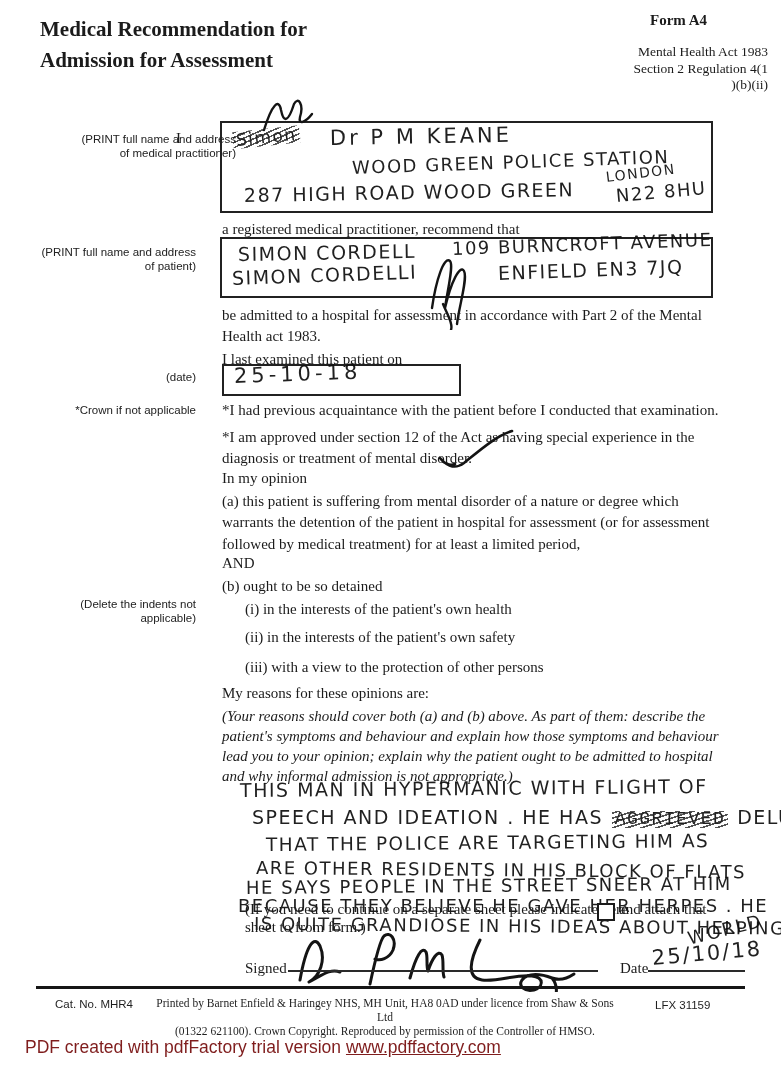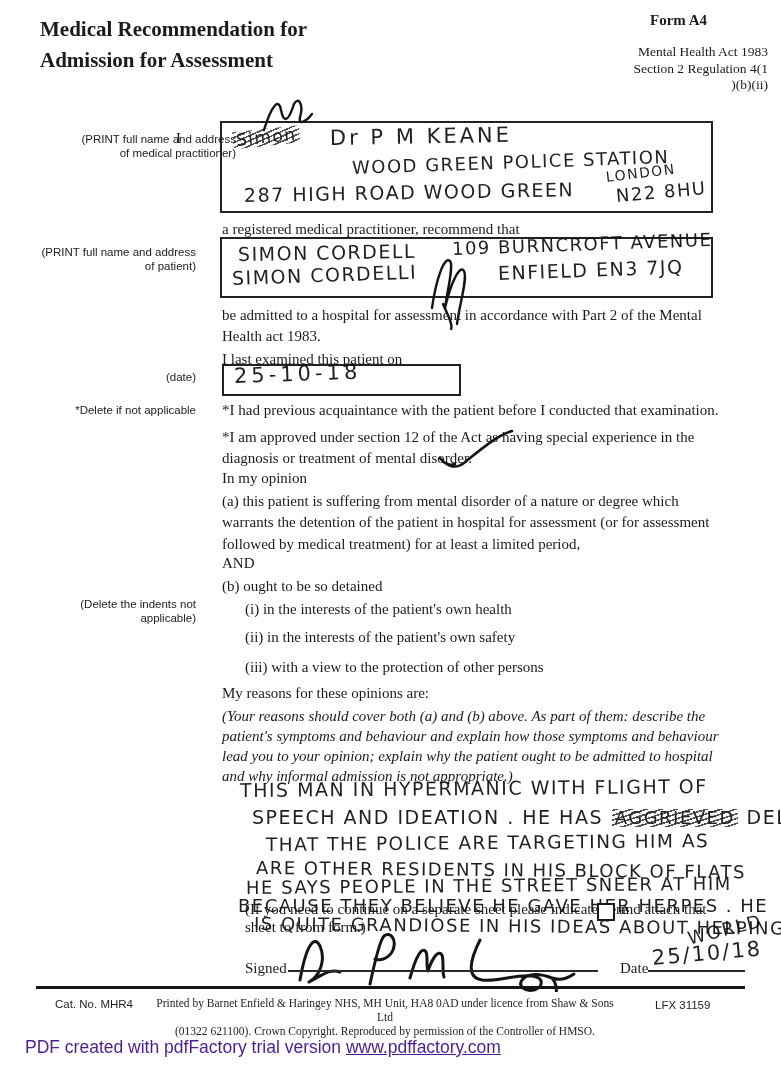--- a/index.html
+++ b/index.html
@@ -31,21 +31,21 @@
   .scratched-heavy::after{
     content:"";position:absolute;left:-3px;right:-3px;top:8%;bottom:4%;
     background:repeating-linear-gradient(-18deg,transparent 0 3px,#141414 3px 4.6px);
     opacity:.8;
   }
   .rule-line{border-bottom:2px solid #2a2a2a;}
   .ink{stroke:#141414;fill:none;stroke-linecap:round;stroke-linejoin:round;}
   .divider{background:#161616;}
   .checkbox{border:2px solid #1a1a1a;background:#fff;}
   .footer-small{font-size:11.5px;line-height:14px;color:#1f1f1f;}
-  .pdf-note{font-family:"Liberation Sans",sans-serif;font-size:17.5px;color:#4c1d95;}
+  .pdf-note{font-family:"Liberation Sans",sans-serif;font-size:17.5px;color:#7f1d1d;}
   .pdf-note .link{text-decoration:underline;}
 </style>
 </head>
 <body>
 
 <div class="page">
 
   
   <div class="abs serif" style="left:40px;top:14px;font-size:21px;line-height:31px;font-weight:600;">
     <div>Medical Recommendation for</div>
@@ -93,21 +93,21 @@
 
   <div class="abs serif para" style="left:222px;top:305px;width:496px;">be admitted to a hospital for assessment in accordance with Part 2 of the Mental Health act 1983.</div>
   <div class="abs serif para" style="left:222px;top:349px;">I last examined this patient on</div>
 
   
   <div class="abs label" style="left:40px;top:370px;width:156px;">(date)</div>
   <div class="abs box" style="left:222px;top:364px;width:235px;height:28px;"></div>
   <span class="hw" style="left:234px;top:364px;font-size:21px;letter-spacing:4px;transform:rotate(-2deg);">25-10-18</span>
 
   
-  <div class="abs label" style="left:40px;top:403px;width:156px;">*Delete if not applicable</div>
+  <div class="abs label" style="left:40px;top:403px;width:156px;">*Crown if not applicable</div>
   <div class="abs serif para" style="left:222px;top:400px;width:505px;">*I had previous acquaintance with the patient before I conducted that examination.</div>
   <div class="abs serif para" style="left:222px;top:427px;width:505px;">*I am approved under section 12 of the Act as having special experience in the diagnosis or treatment of mental disorder.</div>
   <div class="abs" style="left:438px;top:428px;">
     <svg width="78" height="42" viewBox="0 0 78 42">
       <path class="ink" stroke-width="2.6" d="M4,32 C10,39 18,41 26,35 C42,22 58,8 74,3 M2,30 C6,36 12,38 17,36"></path>
     </svg>
   </div>
 
   
   <div class="abs serif para" style="left:222px;top:468px;">In my opinion</div>
@@ -120,21 +120,21 @@
   <div class="abs serif para" style="left:245px;top:627px;">(ii) in the interests of the patient's own safety</div>
   <div class="abs serif para" style="left:245px;top:657px;">(iii) with a view to the protection of other persons</div>
   <div class="abs serif para" style="left:222px;top:683px;">My reasons for these opinions are:</div>
 
   <div class="abs serif italic" style="left:222px;top:707px;width:502px;line-height:1.33;">(Your reasons should cover both (a) and (b) above. As part of them: describe the patient's symptoms and behaviour and explain how those symptoms and behaviour lead you to your opinion; explain why the patient ought to be admitted to hospital and why informal admission is not appropriate.)</div>
 
   
   <span class="hw" style="left:240px;top:779px;font-size:19px;transform:rotate(-0.5deg);">THIS MAN IN HYPERMANIC WITH FLIGHT OF</span>
   <div class="abs" style="left:252px;top:806px;white-space:nowrap;">
     <span class="hw-inline" style="font-size:19px;">SPEECH AND IDEATION . HE HAS</span>
-    <span class="hw-inline scratched-heavy" style="font-size:18px;margin-left:8px;">AGGRIEVED</span>
+    <span class="hw-inline scratched-heavy" style="font-size:18px;margin-left:8px;font-family:Liberation Mono, monospace;">AGGRIEVED</span>
     <span class="hw-inline" style="font-size:19px;margin-left:8px;">DELUSIONS</span>
   </div>
   <span class="hw" style="left:266px;top:834px;font-size:18.5px;transform:rotate(-0.5deg);">THAT THE POLICE ARE TARGETING HIM AS</span>
   <span class="hw" style="left:256px;top:857px;font-size:18px;transform:rotate(0.5deg);">ARE OTHER RESIDENTS IN HIS BLOCK OF FLATS</span>
   <span class="hw" style="left:246px;top:877px;font-size:18px;transform:rotate(-0.5deg);">HE SAYS PEOPLE IN THE STREET SNEER AT HIM</span>
   <span class="hw" style="left:238px;top:895px;font-size:18px;">BECAUSE THEY BELIEVE HE GAVE HER HERPES . HE</span>
   <span class="hw" style="left:254px;top:913px;font-size:18px;transform:rotate(0.5deg);">IS QUITE GRANDIOSE IN HIS IDEAS ABOUT HELPING THE</span>
   <span class="hw" style="left:688px;top:928px;font-size:18px;transform:rotate(-14deg);">WORLD</span>
 
   

